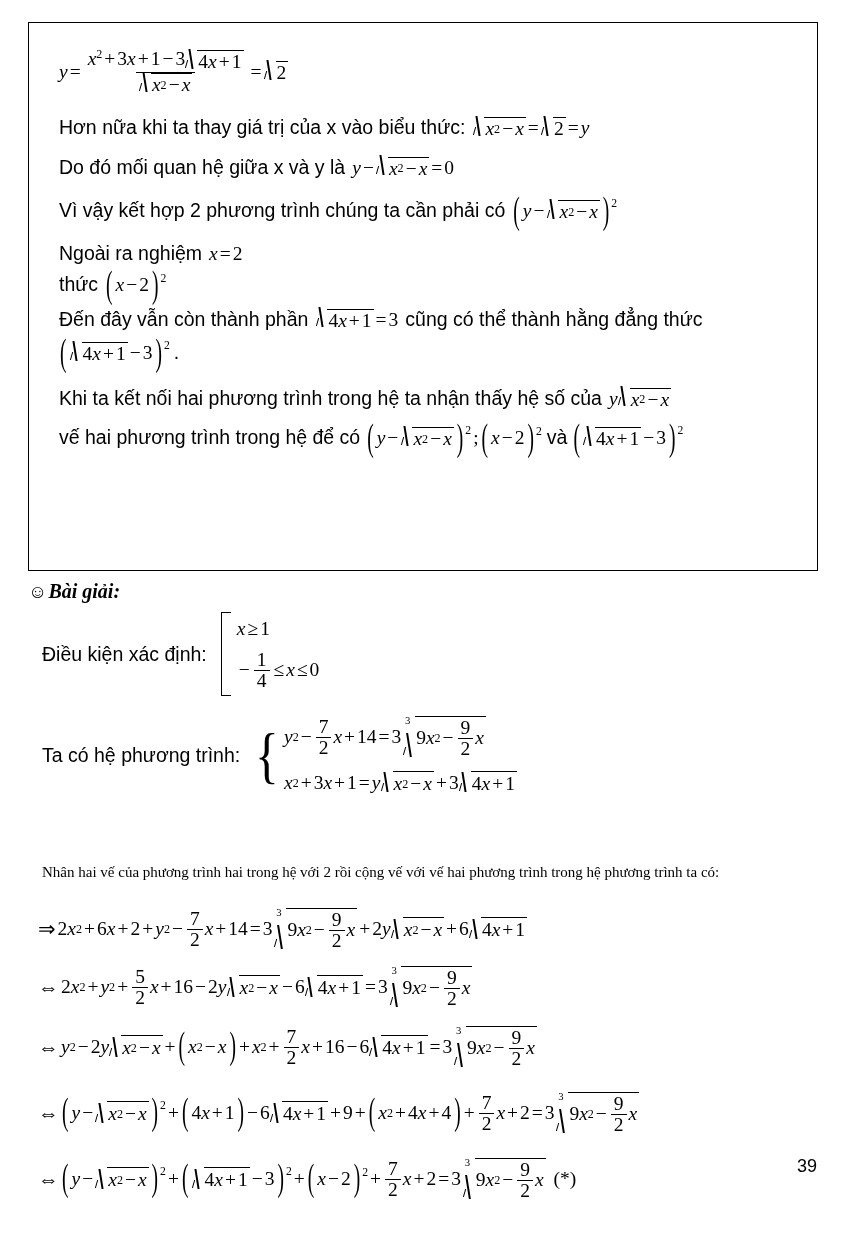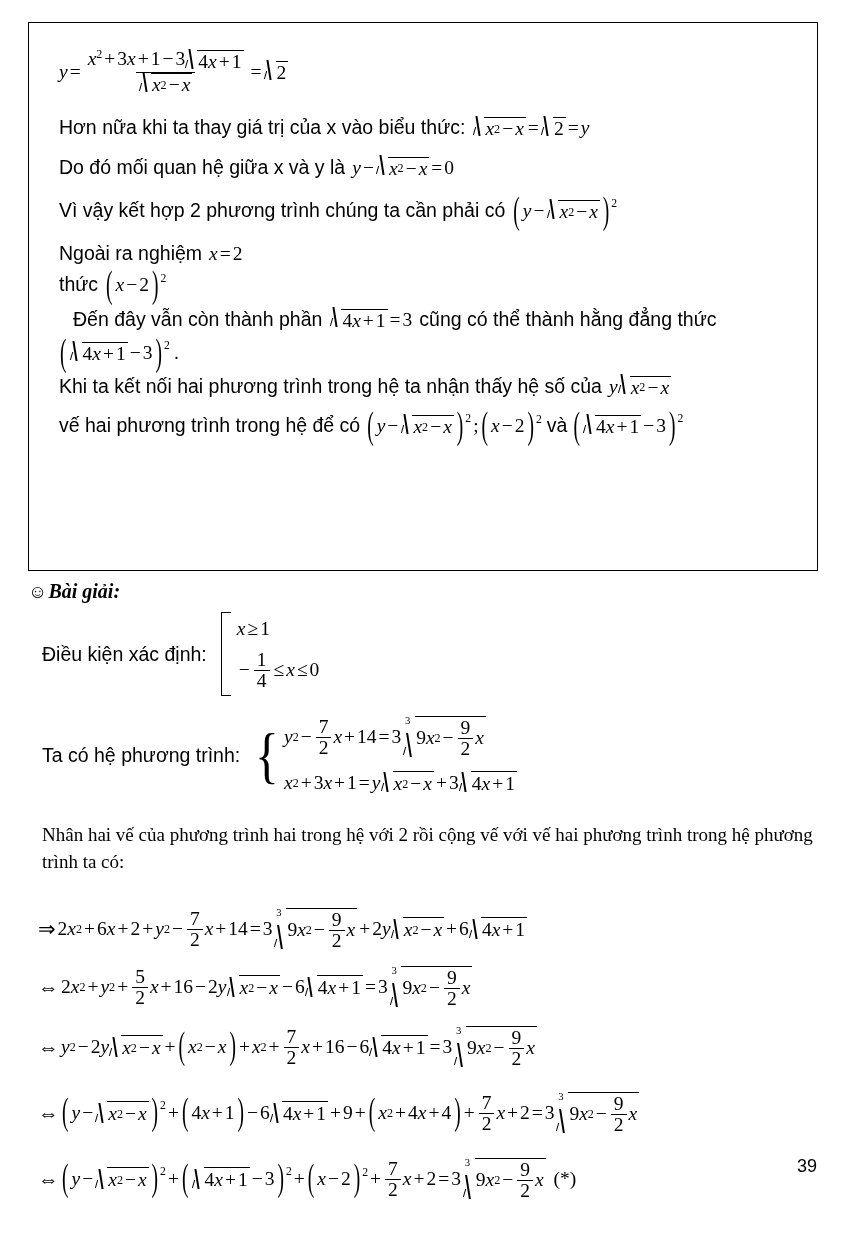--- a/index.html
+++ b/index.html
@@ -77,34 +77,34 @@
   .line { font-size: 19.5px; line-height: 1.0; margin: 0; display: flex;
           align-items: center; flex-wrap: nowrap; }
   .txt { font-family: Liberation Sans, sans-serif; }
 
   #eq-main { margin-top: 2px; margin-left: 14px; height: 74px; }
   #line-hon-nua   { margin-top: 8px;  margin-left: 14px; }
   #line-do-do     { margin-top: 18px; margin-left: 14px; }
   #line-vi-vay    { margin-top: 22px; margin-left: 14px; text-align: center; }
   #line-ngoai-ra  { margin-top: 22px; margin-left: 14px; }
   #line-thuc      { margin-top: 12px; margin-left: 14px; }
-  #line-den-day   { margin-top: 14px; margin-left: 28px; }
+  #line-den-day   { margin-top: 14px; margin-left: 14px; }
   #line-sqexpr    { margin-top: 12px; margin-left: 14px; }
-  #line-khi-ta    { margin-top: 12px; margin-left: 14px; }
+  #line-khi-ta    { margin-top: 24px; margin-left: 14px; }
   #line-chi-la    { margin-top: 14px; margin-left: 14px; }
   #line-ve-hai    { margin-top: 18px; margin-left: 14px; }
 
   .after-box { position: absolute; left: 28px; width: 800px; }
   #baigiai { top: 580px; font-size: 20px; font-weight: bold; font-style: italic;
              display: flex; align-items: center; gap: 1px; }
   #baigiai .smiley { font-weight: normal; font-style: normal; font-size: 19px; }
 
   #dkxd { top: 612px; display: flex; align-items: center; font-size: 19.5px; margin-left: 14px; }
   #hept { top: 716px; display: flex; align-items: center; font-size: 19.5px; margin-left: 14px; }
-  #nhan-hai { top: 822px; font-size: 19px; margin-left: 14px; line-height: 1.42; }
+  #nhan-hai { top: 862px; font-size: 15px; margin-left: 14px; line-height: 1.42; }
 
   
   .bracket { display: inline-block; width: 10px; align-self: stretch;
              border: 1.8px solid #000; border-right: none; margin-right: 6px; }
   .sysrows { display: inline-flex; flex-direction: column; justify-content: center; gap: 14px; }
   .brace { font-size: 62px; line-height: 0.72; font-family: "Liberation Serif", serif;
            margin-right: 2px; font-weight: 300; transform: scaleX(0.8); }
 
   .eqline { position: absolute; left: 36px; font-size: 19.5px; display: flex;
             align-items: center; white-space: nowrap; }

